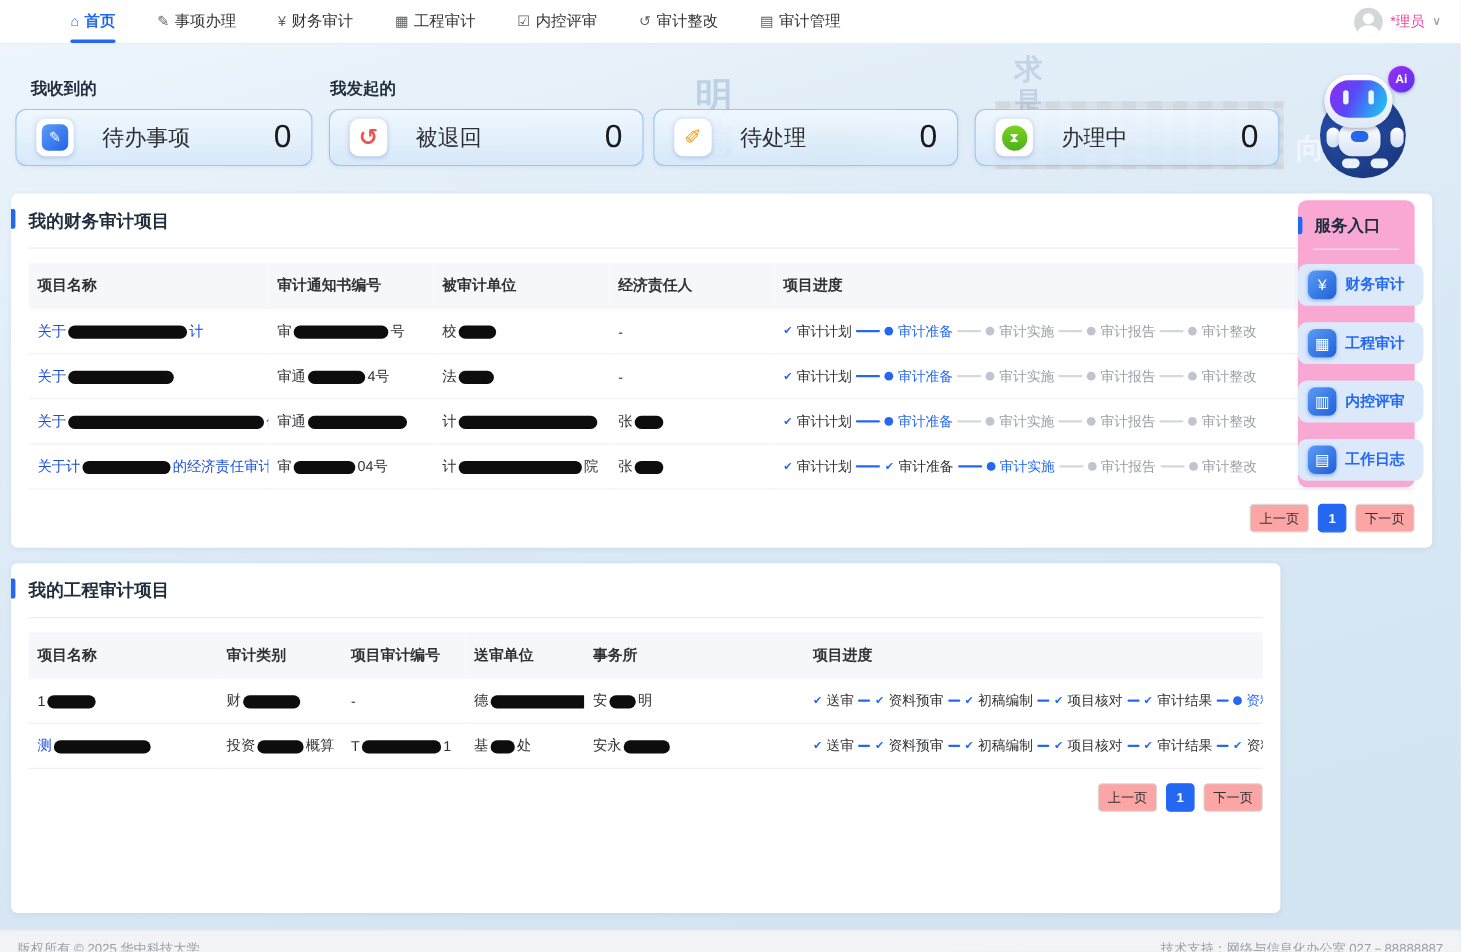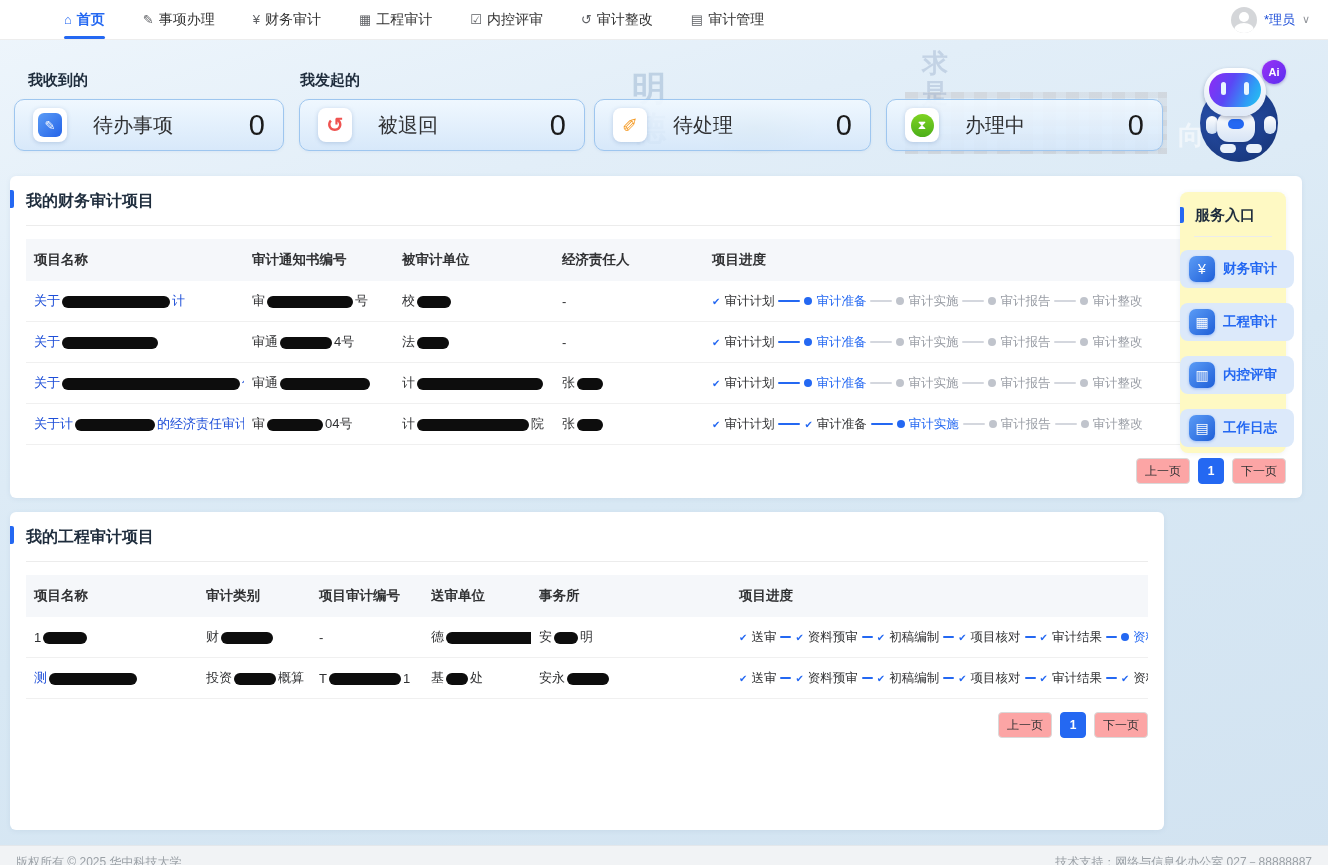--- a/index.html
+++ b/index.html
@@ -37,21 +37,21 @@
   .nav{display:flex;height:100%;margin-left:46px;gap:38px;}
   .nav-item{display:flex;align-items:center;gap:5px;font-size:14px;color:#333;cursor:pointer;position:relative;height:100%;}
   .nav-item .nico{font-size:13px;color:#606266;}
   .nav-item.active{color:#2468f2;font-weight:bold;}
   .nav-item.active .nico{color:#2468f2;}
   .nav-item.active::after{content:"";position:absolute;left:0;right:0;bottom:0;height:3px;border-radius:2px;background:#2468f2;}
   .user{margin-left:auto;display:flex;align-items:center;gap:7px;cursor:pointer;}
   .avatar{width:26px;height:26px;border-radius:50%;background:#d4d6d9;position:relative;overflow:hidden;}
   .avatar::before{content:"";position:absolute;left:8px;top:5px;width:10px;height:10px;border-radius:50%;background:#fff;}
   .avatar::after{content:"";position:absolute;left:3px;top:16px;width:20px;height:14px;border-radius:50%;background:#fff;}
-  .user-name{font-size:13px;color:#1d4ed8;}
+  .user-name{font-size:13px;color:#ec4899;}
   .user-caret{font-size:11px;color:#909399;}
 
   
   .grp-label{position:absolute;font-size:15px;font-weight:bold;color:#1f2d3d;}
   .grp-label.g1{left:12px;top:71px;margin-left:16px;}
   .grp-label.g2{left:300px;top:71px;}
   .scard{position:absolute;top:99px;height:52px;border:1px solid #9ec6ef;border-radius:10px;
     background:linear-gradient(180deg,rgba(240,248,255,.92),rgba(213,231,250,.85));
     display:flex;align-items:center;padding:0 18px;cursor:pointer;box-shadow:0 1px 3px rgba(80,120,180,.08);}
   .scard.c0{left:14px;width:270px;}
@@ -97,22 +97,22 @@
   .stepper .slb.current{color:#2468f2;}
   .stepper .slb.pending{color:#9a9ea6;}
 
   
   .pager{display:flex;justify-content:flex-end;gap:8px;margin-top:13px;}
   .pg-btn{min-width:46px;height:26px;border:1px solid #d9d9d9;border-radius:4px;background:#fca5a5;
     font-size:12px;color:#303133;display:flex;align-items:center;justify-content:center;padding:0 8px;cursor:pointer;}
   .pg-num{min-width:26px;width:26px;padding:0;background:#2468f2;border-color:#2468f2;color:#fff;font-weight:bold;}
 
   
-  .services{position:absolute;left:1180px;top:182px;width:106px;height:261px;background:#fef9c3;border-radius:8px;
-    box-shadow:0 1px 5px rgba(100,130,170,.10);padding:14px 0 8px;margin-top:10px;}
+  .services{position:absolute;left:1180px;top:182px;width:106px;height:261px;background:#f9a8d4;border-radius:8px;
+    box-shadow:0 1px 5px rgba(100,130,170,.10);padding:14px 0 8px;}
   .svc-title{position:relative;font-size:15px;font-weight:bold;color:#1f2d3d;padding-left:15px;}
   .svc-title::before{content:"";position:absolute;left:0;top:1px;width:4px;height:16px;background:#2468f2;border-radius:0 2px 2px 0;}
   .svc-divider{height:1px;background:#ececec;margin:11px 14px 13px;}
   .svc-btn{width:114px;height:38px;margin:0 auto 15px;background:#dce9fa;border-radius:8px;
     display:flex;align-items:center;padding:0 9px;gap:8px;cursor:pointer;}
   .svc-ico{width:26px;height:26px;border-radius:7px;background:linear-gradient(135deg,#5b9cf6,#1f5fd8);
     color:#fff;display:flex;align-items:center;justify-content:center;font-size:14px;flex:none;box-shadow:0 1px 3px rgba(36,104,242,.35);}
   .svc-lb{font-size:13.5px;font-weight:bold;color:#2468f2;}
 
   

